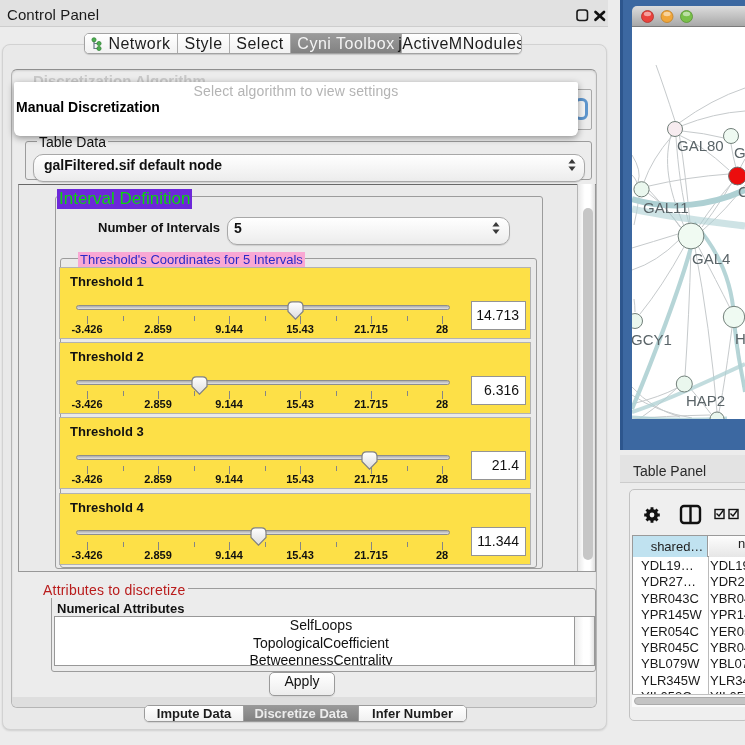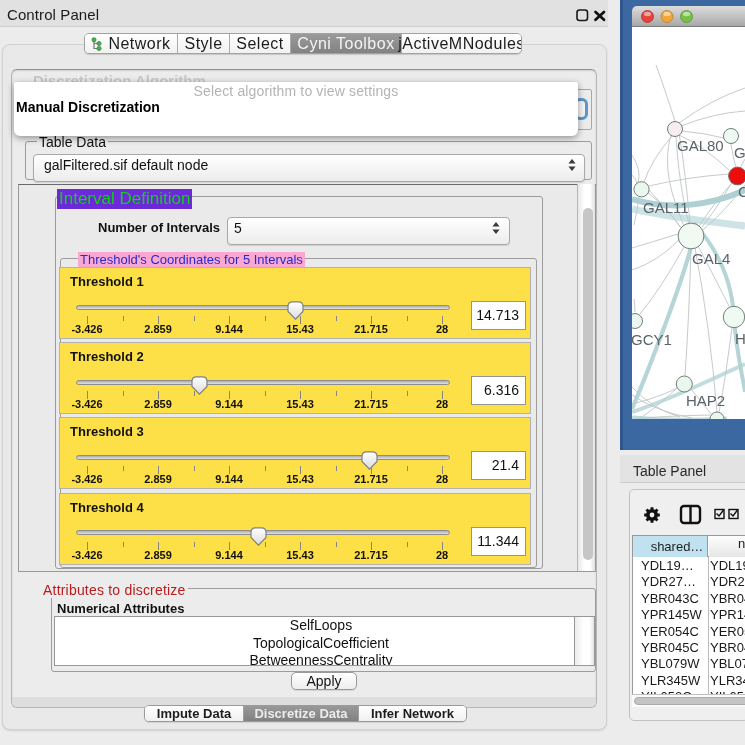--- a/index.html
+++ b/index.html
@@ -19,41 +19,41 @@
 #toptabs .seg.last { border-right:none; }
 
 #bottabs { left:144px; top:705px; height:17px; display:flex; border:1px solid #9a9a9a; border-radius:5px; background:#fdfdfd; box-shadow:0 1px 1px rgba(0,0,0,0.1); overflow:hidden; }
 #bottabs .seg { font-size:13px; font-weight:bold; color:#1c1c1c; display:flex; align-items:center; justify-content:center; background:linear-gradient(#ffffff,#f0f0f0); border-right:1px solid #9f9f9f; }
 #bottabs .seg.sel { background:linear-gradient(#989898,#818181); color:#ececec; }
 #bottabs .seg.last { border-right:none; }
 
 .group { position:absolute; border:1px solid #9c9c9c; border-radius:3px; }
 .glabel { position:absolute; font-size:12px; background:#ececec; padding:0 2px; white-space:nowrap; }
 
-.combo { position:absolute; height:28px; border:1px solid #a8a8a8; border-radius:4px; background:linear-gradient(#ffffff,#ececec); box-shadow:0 1px 1px rgba(0,0,0,0.12); font-size:14px; color:#111; }
+.combo { position:absolute; height:28px; border:1px solid #a8a8a8; border-radius:10px; background:linear-gradient(#ffffff,#ececec); box-shadow:0 1px 1px rgba(0,0,0,0.12); font-size:14px; color:#111;font-weight:bold; }
 .combo .txt { position:absolute; left:10px; top:2px; }
 .combo svg { position:absolute; }
 
 #scrollpane { left:18px; top:184px; width:578px; height:388px; background:#eaeaea; border:1px solid #989898; border-top-color:#686868; }
 #vsb { left:577px; top:184px; width:18px; height:387px; background:linear-gradient(90deg,#e8e8e8,#ffffff 40%,#ffffff 70%,#e0e0e0); border-left:1px solid #b5b5b5; }
 #vsbthumb { left:583px; top:208px; width:10px; height:352px; background:#c6c6c6; border-radius:5px; }
 
 .trow { position:absolute; left:59px; width:472px; height:72px; background:#fde047; border:1px solid #b2b2b2; }
 .trow .tl { position:absolute; left:10px; top:6px; font-size:13px; font-weight:bold; color:#111; }
 .track { position:absolute; left:16px; top:36.5px; width:374px; height:5px; border:1px solid #8d8d8d; border-radius:3px; background:linear-gradient(#adadad,#e2e2e2); }
 .vbox { position:absolute; left:411px; top:33px; width:55px; height:29px; background:#ffffff; border:1px solid #949494; font-size:14px; text-align:right; line-height:27px; padding-right:6px; }
 .thumb { position:absolute; top:33px; }
 .tick { position:absolute; width:1px; background:#858585; top:48px; }
 .tlab { position:absolute; top:55px; font-size:11px; font-weight:bold; color:#111; width:44px; text-align:center; }
 
 #attlist { left:54px; top:616px; width:521px; height:50px; background:#ffffff; border:1px solid #989898; font-size:14px; overflow:hidden; }
 #attlist div { padding-left:13px; height:17.5px; line-height:17.5px;text-align:center; }
 #alsb { left:575px; top:616px; width:20px; height:50px; background:linear-gradient(90deg,#ececec,#ffffff 45%,#ffffff 75%,#e4e4e4); border:1px solid #989898; border-left:none; }
 
-#apply { left:269px; top:672px; width:66px; height:18px; border:1px solid #9a9a9a; border-radius:5px; background:linear-gradient(#ffffff,#ededed); font-size:14px; text-align:center; line-height:16px; box-shadow:0 1px 1px rgba(0,0,0,0.1);margin-left:22px; }
+#apply { left:269px; top:672px; width:66px; height:24px; border:1px solid #9a9a9a; border-radius:5px; background:linear-gradient(#ffffff,#ededed); font-size:14px; text-align:center; line-height:16px; box-shadow:0 1px 1px rgba(0,0,0,0.1); }
 
 #popup { left:14px; top:82px; width:564px; height:54px; background:#ffffff; border-radius:2px 2px 6px 6px; box-shadow:0 2px 7px rgba(0,0,0,0.4); font-size:13px; z-index:30; }
 #popup .hint { position:absolute; left:0; right:0; top:1px; text-align:center; color:#b4b4b4; font-size:14px; letter-spacing:0.15px; }
 #popup .i1 { position:absolute; left:2px; top:17px; font-weight:bold; color:#000; font-size:14px; }
 #popup .i2 { position:absolute; left:2px; top:36px; color:#000; font-size:14px; letter-spacing:0.6px; }
 
 #bluewin { left:620px; top:0; width:125px; height:450px; background:#3c68a1; }
 #bluewin .edge { position:absolute; left:0; top:0; width:3px; height:100%; background:#2d568d; }
 #mactitle { left:632px; top:6px; width:113px; height:21px; background:linear-gradient(#dddddd,#a8a8a8); border-bottom:1px solid #7b7b7b; border-radius:5px 0 0 0; }
 #canvas { left:632px; top:27px; width:113px; height:392px; background:#ffffff; }
@@ -272,21 +272,21 @@
     Network</div>
   <div class="seg" style="width:52px">Style</div>
   <div class="seg" style="width:61px">Select</div>
   <div class="seg sel" style="width:111px">Cyni Toolbox</div>
   <div class="seg last" style="width:119px">jActiveMNodules</div>
 </div>
 
 <div class="abs" id="bottabs">
   <div class="seg" style="width:99px">Impute Data</div>
   <div class="seg sel" style="width:115px">Discretize Data</div>
-  <div class="seg last" style="width:107px">Infer Network</div>
+  <div class="seg last" style="width:107px">Infer Number</div>
 </div>
 
 <div class="abs" id="bluewin">
     <div class="edge"></div>
   </div>
 <div class="abs" id="mactitle">
   <svg width="70" height="21" viewBox="0 0 70 21">
     <circle cx="15.5" cy="10.5" r="6" fill="#e9423c" stroke="#b02f2a" stroke-width="0.8"></circle>
     <circle cx="35" cy="10.5" r="6" fill="#f0a63a" stroke="#c07f22" stroke-width="0.8"></circle>
     <circle cx="54.5" cy="10.5" r="6" fill="#79c04a" stroke="#569232" stroke-width="0.8"></circle>

